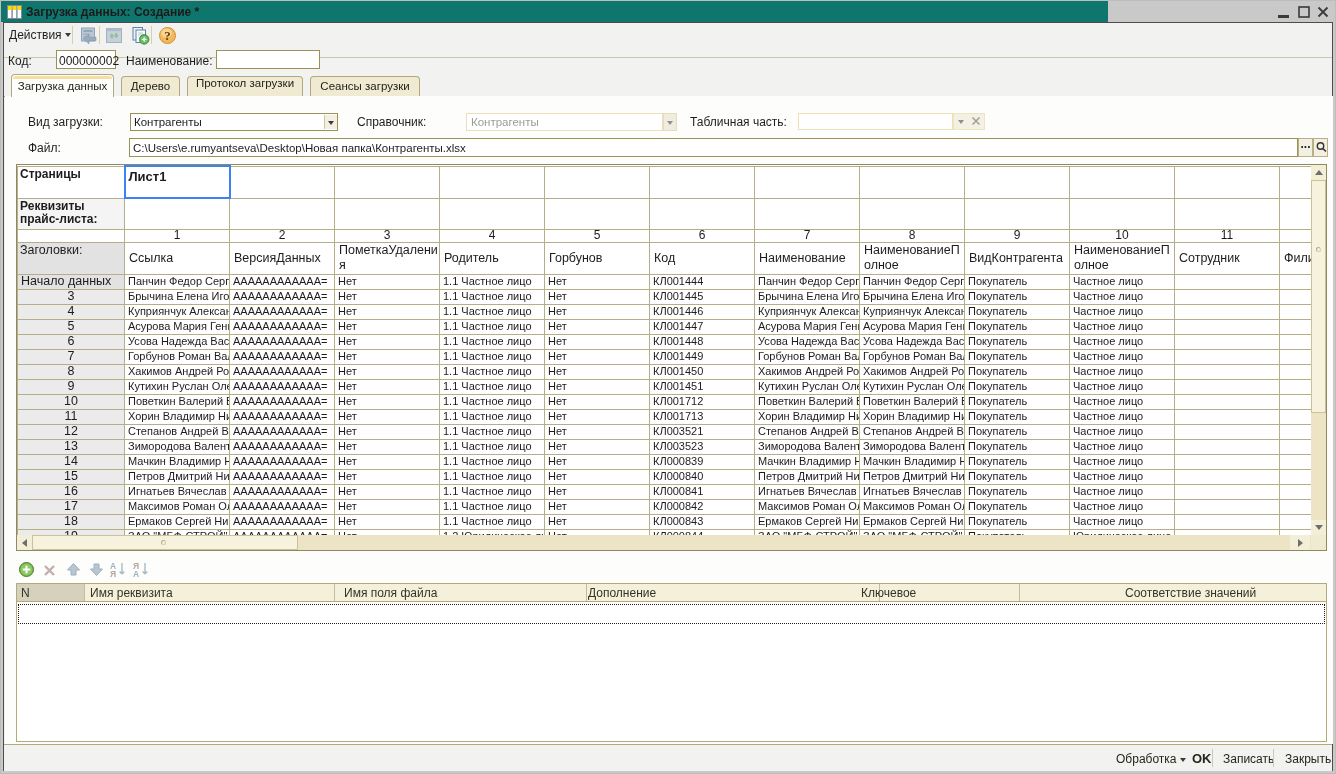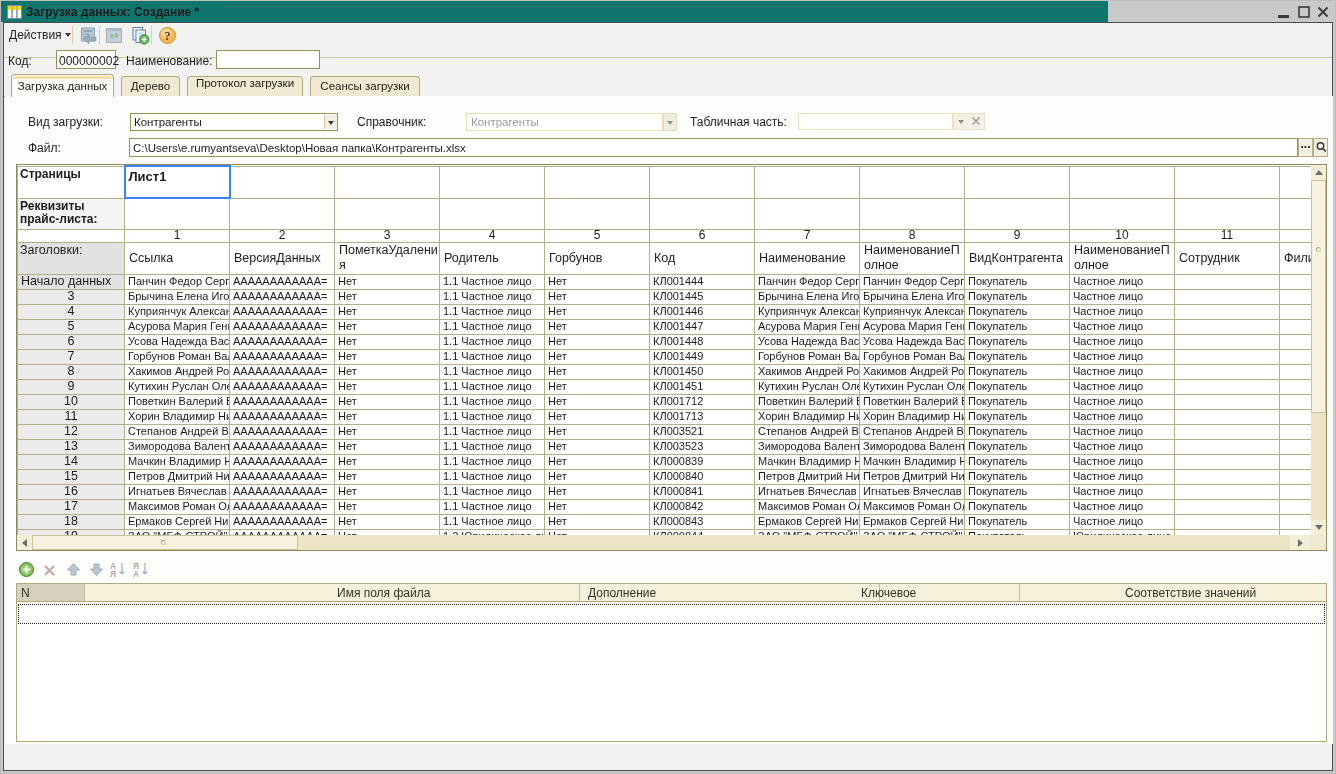--- a/index.html
+++ b/index.html
@@ -549,22 +549,32 @@
    <path d="M12 2 V13 M12 13 L9.7 10.5 M12 13 L14.3 10.5" stroke="#a9b9c7" stroke-width="1.4" fill="none"></path>
  </svg>
  <svg class="abs" style="left:129px;top:538px" width="18" height="17">
    <text x="0" y="8" font-size="8.5" font-weight="bold" fill="#b9a4a4" font-family="Liberation Sans">Я</text>
    <text x="0" y="16" font-size="8.5" font-weight="bold" fill="#9fb2c2" font-family="Liberation Sans">А</text>
    <path d="M12 2 V13 M12 13 L9.7 10.5 M12 13 L14.3 10.5" stroke="#a9b9c7" stroke-width="1.4" fill="none"></path>
  </svg>
 
  <div id="t2head">
    <div class="t2c" style="left:0;width:68px;background:#d5d1bd">N</div>
-   <div class="t2c" style="left:316px;width:247px">Имя поля файла</div>
+   <div class="t2c" style="left:69px;width:249px">Имя реквизита</div>
+   <div class="t2c" style="left:323px;width:247px">Имя поля файла</div>
    <div class="t2c" style="left:567px;width:296px">Дополнение</div>
    <div class="t2c" style="left:840px;width:163px">Ключевое</div>
    <div class="t2c" style="left:1104px;width:249px;border-right:none">Соответствие значений</div>
  </div>
  <div id="t2body">
       <div id="dotrow"></div>
     </div>
 
+ <div id="botbar">
+   <span style="left:1112px">Обработка</span>
+   <span class="arr" style="position:absolute;left:1176px;top:13px"></span>
+   <span style="left:1188px;font-weight:bold;font-size:13px;top:6px">OK</span>
+   <div class="bsep" style="left:1208px"></div>
+   <span style="left:1219px">Записать</span>
+   <div class="bsep" style="left:1269px"></div>
+   <span style="left:1281px">Закрыть</span>
+ </div>
 </div>
 
 </body></html>

